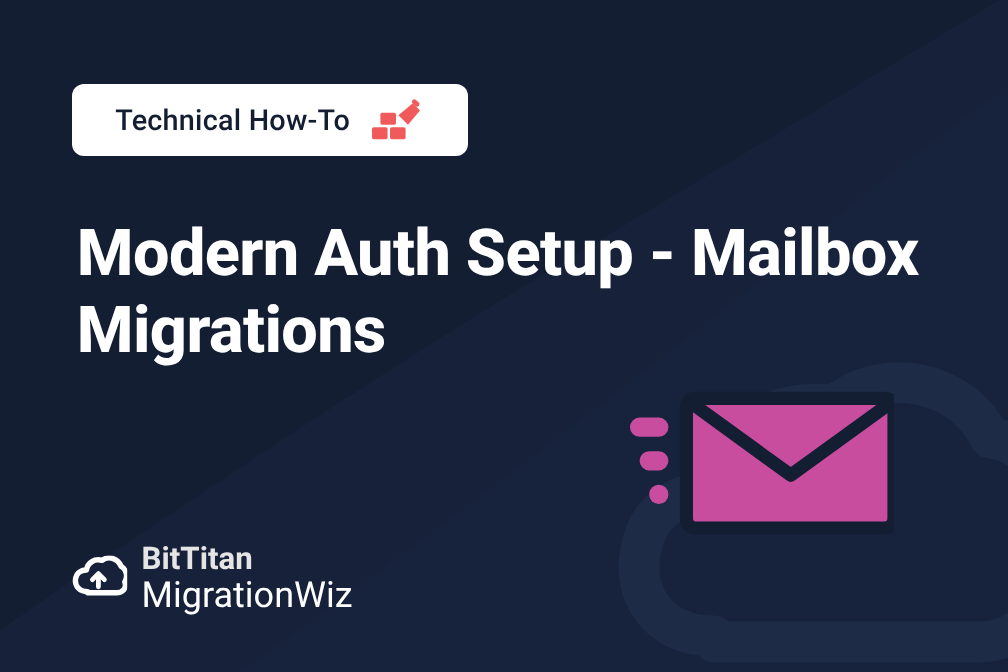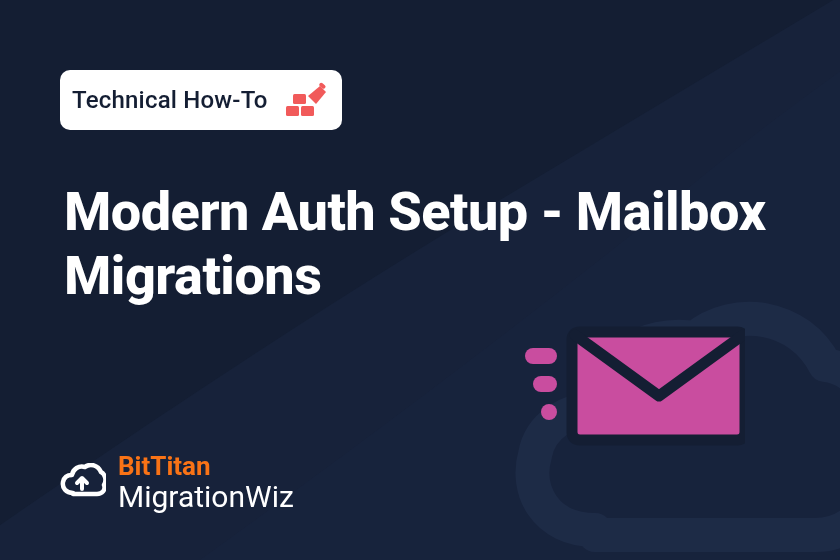--- a/index.html
+++ b/index.html
@@ -14,21 +14,21 @@
       inset: 0;
       pointer-events: none;
       z-index: 0;
     }
     .category-pill {
       position: absolute;
       top: 70px;
       left: 60px;
       background: #ffffff;
       border-radius: 10px;
-      padding: 12px 12px;
+      padding: 12px 36px;
       display: flex;
       align-items: center;
       gap: 18px;
       z-index: 2;
     }
     .category-text {
       font-size: 24px;
       font-weight: 500;
       color: #141e33;
       letter-spacing: 0.2px;
@@ -67,21 +67,21 @@
       align-items: center;
       gap: 12px;
       z-index: 2;
     }
     .footer-logo-text {
       display: flex;
       flex-direction: column;
       line-height: 1.05;
     }
     .brand-top {
-      color: #f97316;
+      color: #e5e5e5;
       font-size: 26px;
       font-weight: 700;
     }
     .brand-bottom {
       color: #ffffff;
       font-size: 30px;
       font-weight: 400;
     }
   </style>
 </head>

